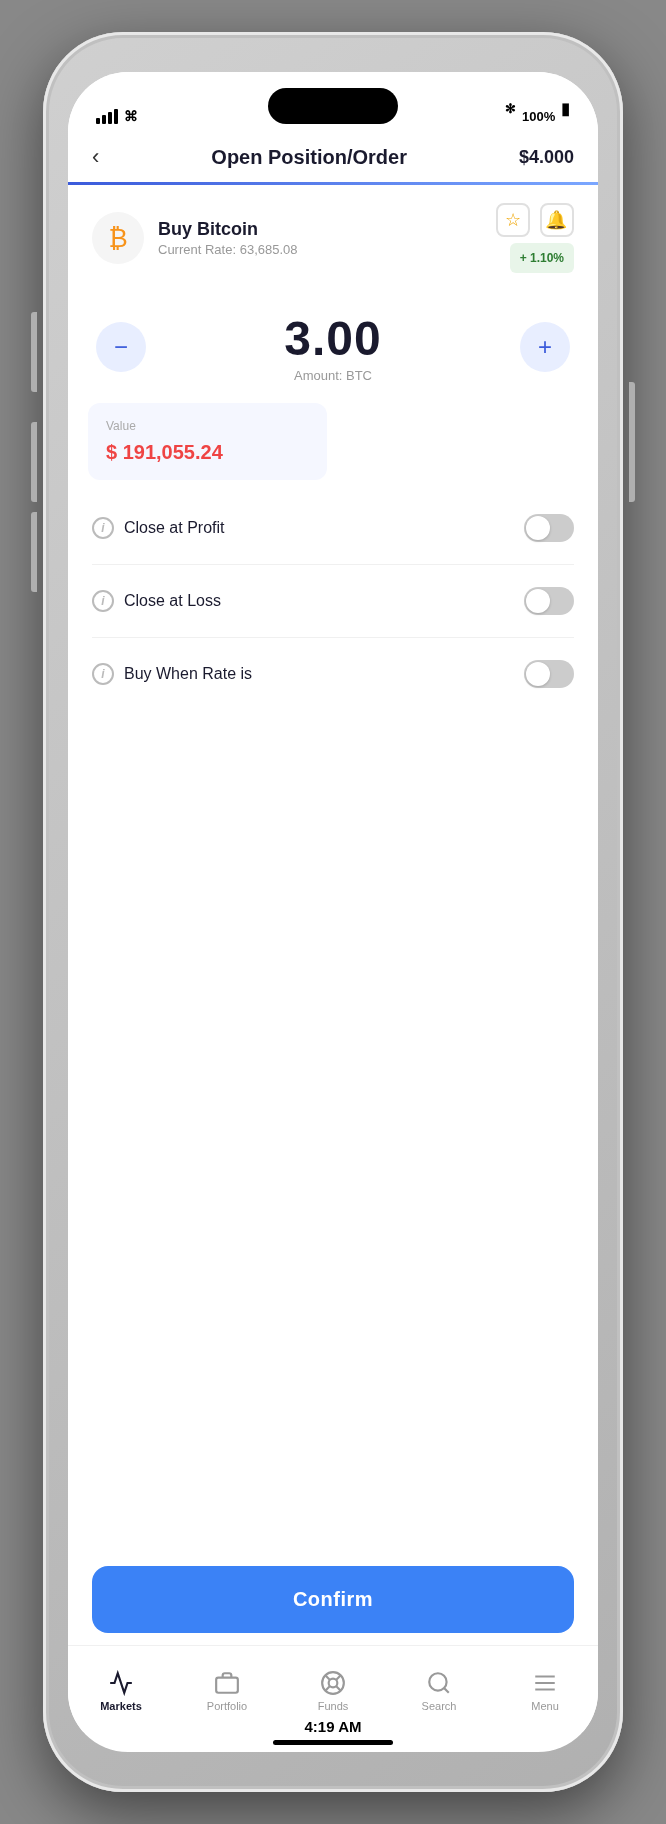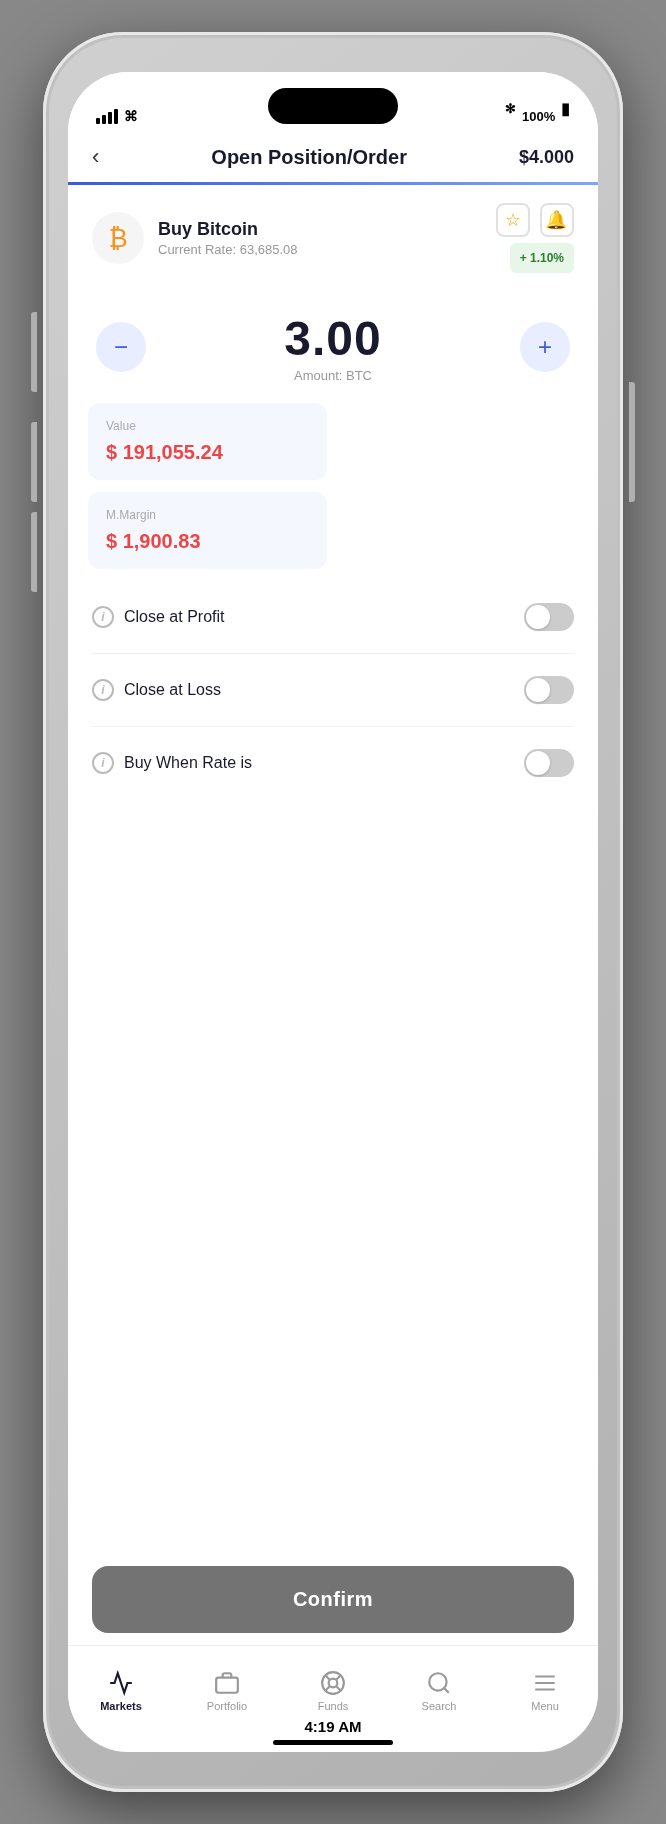--- a/index.html
+++ b/index.html
@@ -385,21 +385,21 @@
 
     
     .confirm-section {
       padding: 16px 24px 12px;
       flex-shrink: 0;
     }
 
     .confirm-btn {
       width: 100%;
       padding: 22px;
-      background: #737373;
+      background: #3b82f6;
       color: #fff;
       border: none;
       border-radius: 16px;
       font-size: 20px;
       font-weight: 700;
       cursor: pointer;
       letter-spacing: 0.5px;
     }
 
     
@@ -526,24 +526,20 @@
         <button class="circle-btn">
           <span>+</span>
         </button>
       </div>
 
       <div class="stats-grid">
         <div class="stat-card half">
           <div class="stat-label">Value</div>
           <div class="stat-value">$ 191,055.24</div>
         </div>
-        <div class="stat-card half" style="grid-column: 1;">
-          <div class="stat-label">M.Margin</div>
-          <div class="stat-value">$ 1,900.83</div>
-        </div>
       </div>
 
       <div class="toggle-section">
         <div class="toggle-row">
           <div class="toggle-left">
             <div class="info-icon">i</div>
             <span class="toggle-label">Close at Profit</span>
           </div>
           <div class="toggle-switch"></div>
         </div>

